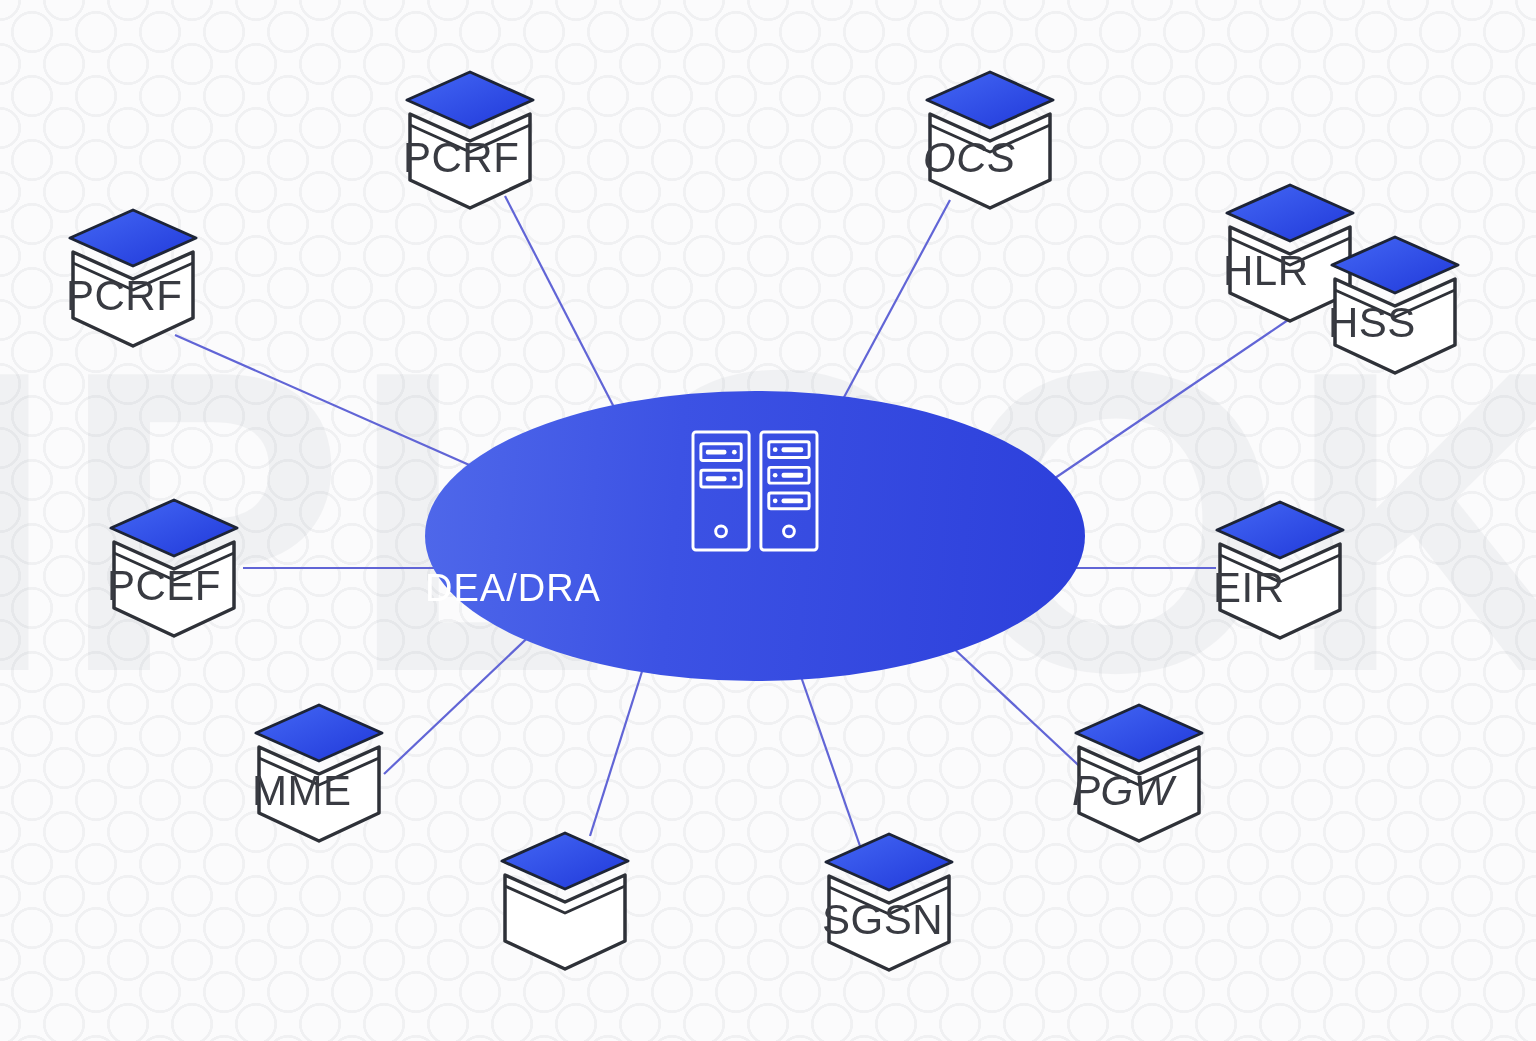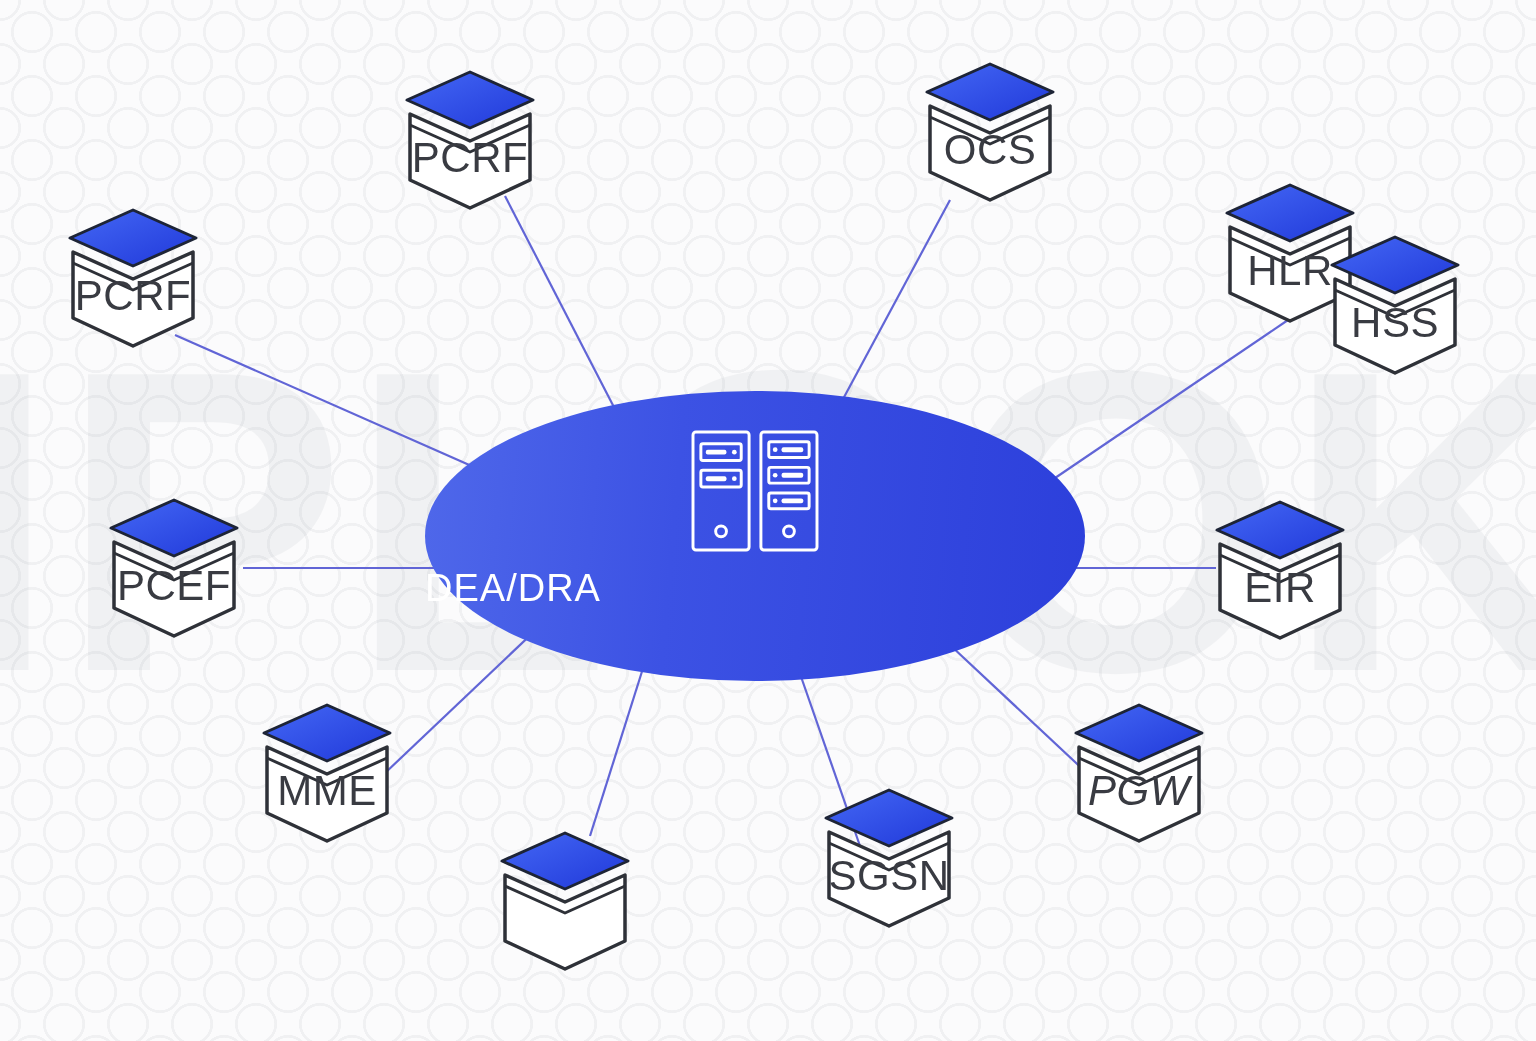--- a/index.html
+++ b/index.html
@@ -78,21 +78,20 @@
     fill:none;
     stroke:var(--node_outline,#2e3138);
     stroke-width:3;
     stroke-linejoin:round;
   }
   .node-icon .s0{stop-color:var(--lid_from,#4468f5);}
   .node-icon .s1{stop-color:var(--lid_to,#2038d9);}
   .node-label{
     position:absolute;
     left:0; right:0; top:66px;
-    text-align:center;
     font-size:42px;
     line-height:48px;
     color:var(--label_text,#393b42);
     letter-spacing:0.5px;
   }
 </style>
 </head>
 <body>
 
 <div id="stage">
@@ -163,21 +162,21 @@
             <stop offset="0" class="s0"></stop>
             <stop offset="1" class="s1"></stop>
           </linearGradient>
         </defs>
         <path class="body" d="M7,46 L67,73 L127,46 L127,112 L67,140 L7,112 Z"></path>
         <polyline class="rim" points="7,57 67,84 127,57"></polyline>
         <polygon class="lid" points="67,4 130,32 67,60 4,32"></polygon>
       </svg>
       <div class="node-label">PCRF</div>
     </div>
-      <div class="node" style="left: 923px; top: 60px;">
+      <div class="node" style="left: 923px; top: 68px; font-style: italic;">
       <svg class="node-icon" viewBox="0 0 134 142">
         <defs>
           <linearGradient id="lidGrad" x1="0" y1="0" x2="1" y2="1">
             <stop offset="0" class="s0"></stop>
             <stop offset="1" class="s1"></stop>
           </linearGradient>
         </defs>
         <path class="body" d="M7,46 L67,73 L127,46 L127,112 L67,140 L7,112 Z"></path>
         <polyline class="rim" points="7,57 67,84 127,57"></polyline>
         <polygon class="lid" points="67,4 130,32 67,60 4,32"></polygon>
@@ -233,21 +232,21 @@
             <stop offset="0" class="s0"></stop>
             <stop offset="1" class="s1"></stop>
           </linearGradient>
         </defs>
         <path class="body" d="M7,46 L67,73 L127,46 L127,112 L67,140 L7,112 Z"></path>
         <polyline class="rim" points="7,57 67,84 127,57"></polyline>
         <polygon class="lid" points="67,4 130,32 67,60 4,32"></polygon>
       </svg>
       <div class="node-label">PGW</div>
     </div>
-      <div class="node" style="left: 822px; top: 786px;">
+      <div class="node" style="left: 822px; top: 830px;">
       <svg class="node-icon" viewBox="0 0 134 142">
         <defs>
           <linearGradient id="lidGrad" x1="0" y1="0" x2="1" y2="1">
             <stop offset="0" class="s0"></stop>
             <stop offset="1" class="s1"></stop>
           </linearGradient>
         </defs>
         <path class="body" d="M7,46 L67,73 L127,46 L127,112 L67,140 L7,112 Z"></path>
         <polyline class="rim" points="7,57 67,84 127,57"></polyline>
         <polygon class="lid" points="67,4 130,32 67,60 4,32"></polygon>
@@ -260,21 +259,21 @@
           <linearGradient id="lidGrad" x1="0" y1="0" x2="1" y2="1">
             <stop offset="0" class="s0"></stop>
             <stop offset="1" class="s1"></stop>
           </linearGradient>
         </defs>
         <path class="body" d="M7,46 L67,73 L127,46 L127,112 L67,140 L7,112 Z"></path>
         <polyline class="rim" points="7,57 67,84 127,57"></polyline>
         <polygon class="lid" points="67,4 130,32 67,60 4,32"></polygon>
       </svg>
     </div>
-      <div class="node" style="left: 260px; top: 701px;">
+      <div class="node" style="left: 252px; top: 701px;">
       <svg class="node-icon" viewBox="0 0 134 142">
         <defs>
           <linearGradient id="lidGrad" x1="0" y1="0" x2="1" y2="1">
             <stop offset="0" class="s0"></stop>
             <stop offset="1" class="s1"></stop>
           </linearGradient>
         </defs>
         <path class="body" d="M7,46 L67,73 L127,46 L127,112 L67,140 L7,112 Z"></path>
         <polyline class="rim" points="7,57 67,84 127,57"></polyline>
         <polygon class="lid" points="67,4 130,32 67,60 4,32"></polygon>

